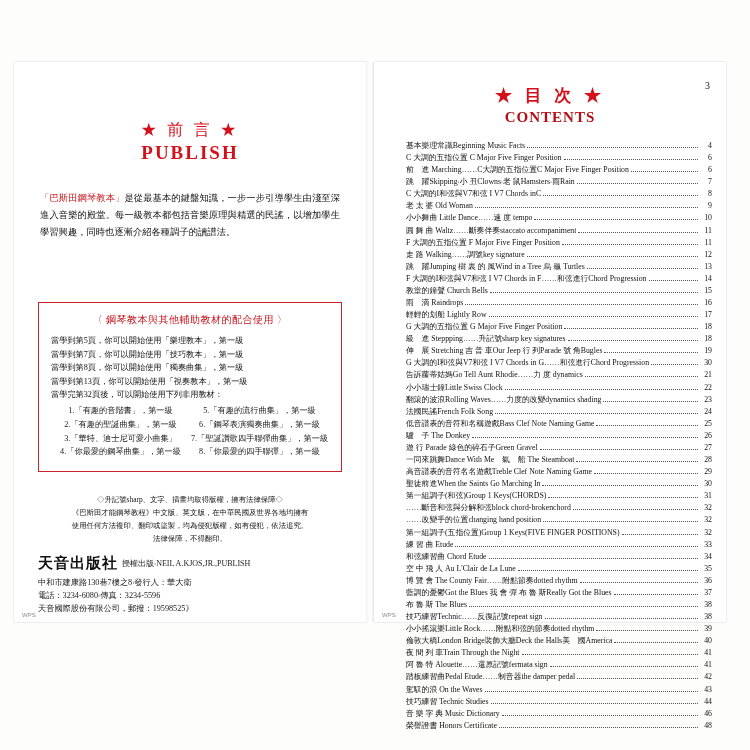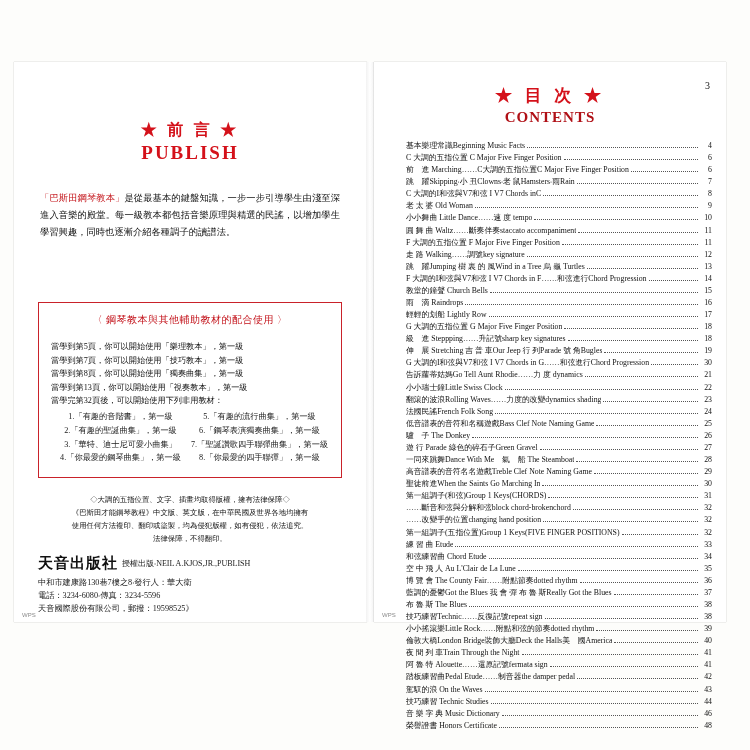--- a/index.html
+++ b/index.html
@@ -31,21 +31,21 @@
   
   .pref-head{
     text-align:center;
     margin-top:58px;
   }
   .pref-star-line{
     color:#d4111a;
     font-size:16px;
     letter-spacing:3px;
     font-family:"Liberation Sans", sans-serif;
-    font-weight:bold;
+    font-weight:normal;
   }
   .pref-en{
     color:#d4111a;
     font-size:19px;
     letter-spacing:2px;
     font-family:"Liberation Serif", serif;
     font-weight:bold;
     margin-top:1px;
   }
   .pref-body{
@@ -61,21 +61,21 @@
     left:24px;right:24px;
     top:240px;
     border:1px solid #c9222a;
     padding:10px 12px 12px 12px;
   }
   .box-title{
     text-align:center;
     font-size:10px;
     color:#c3121a;
     letter-spacing:.5px;
-    margin-bottom:13px;
+    margin-bottom:7px;
   }
   .box-list{
     font-size:8.2px;
     line-height:1.65;
     color:#111;
   }
   .two-col{
     margin-top:2px;
     display:flex;
     flex-wrap:wrap;
@@ -198,21 +198,21 @@
         <div>2.「有趣的聖誕曲集」，第一級</div>
         <div>6.「鋼琴表演獨奏曲集」，第一級</div>
         <div>3.「華特、迪士尼可愛小曲集」</div>
         <div>7.「聖誕讚歌四手聯彈曲集」，第一級</div>
         <div>4.「你最愛的鋼琴曲集」，第一級</div>
         <div>8.「你最愛的四手聯彈」，第一級</div>
       </div>
     </div>
 
     <div class="legal">
-      <div>◇大調的五指位置、文字、插畫均取得版權，擁有法律保障◇</div>
+      <div>◇升記號sharp、文字、插畫均取得版權，擁有法律保障◇</div>
       <div>《巴斯田才能鋼琴教程》中文版、英文版，在中華民國及世界各地均擁有</div>
       <div>使用任何方法複印、翻印或盜製，均為侵犯版權，如有侵犯，依法追究。</div>
       <div>法律保障，不得翻印。</div>
     </div>
 
     <div class="pub">
       <div>
         <span class="pub-name">天音出版社</span><span class="pub-auth">授權出版‧NEIL A.KJOS,JR.,PUBLISH</span>
       </div>
       <div class="pub-line">中和市建康路130巷7樓之8‧發行人：華大衛</div>

